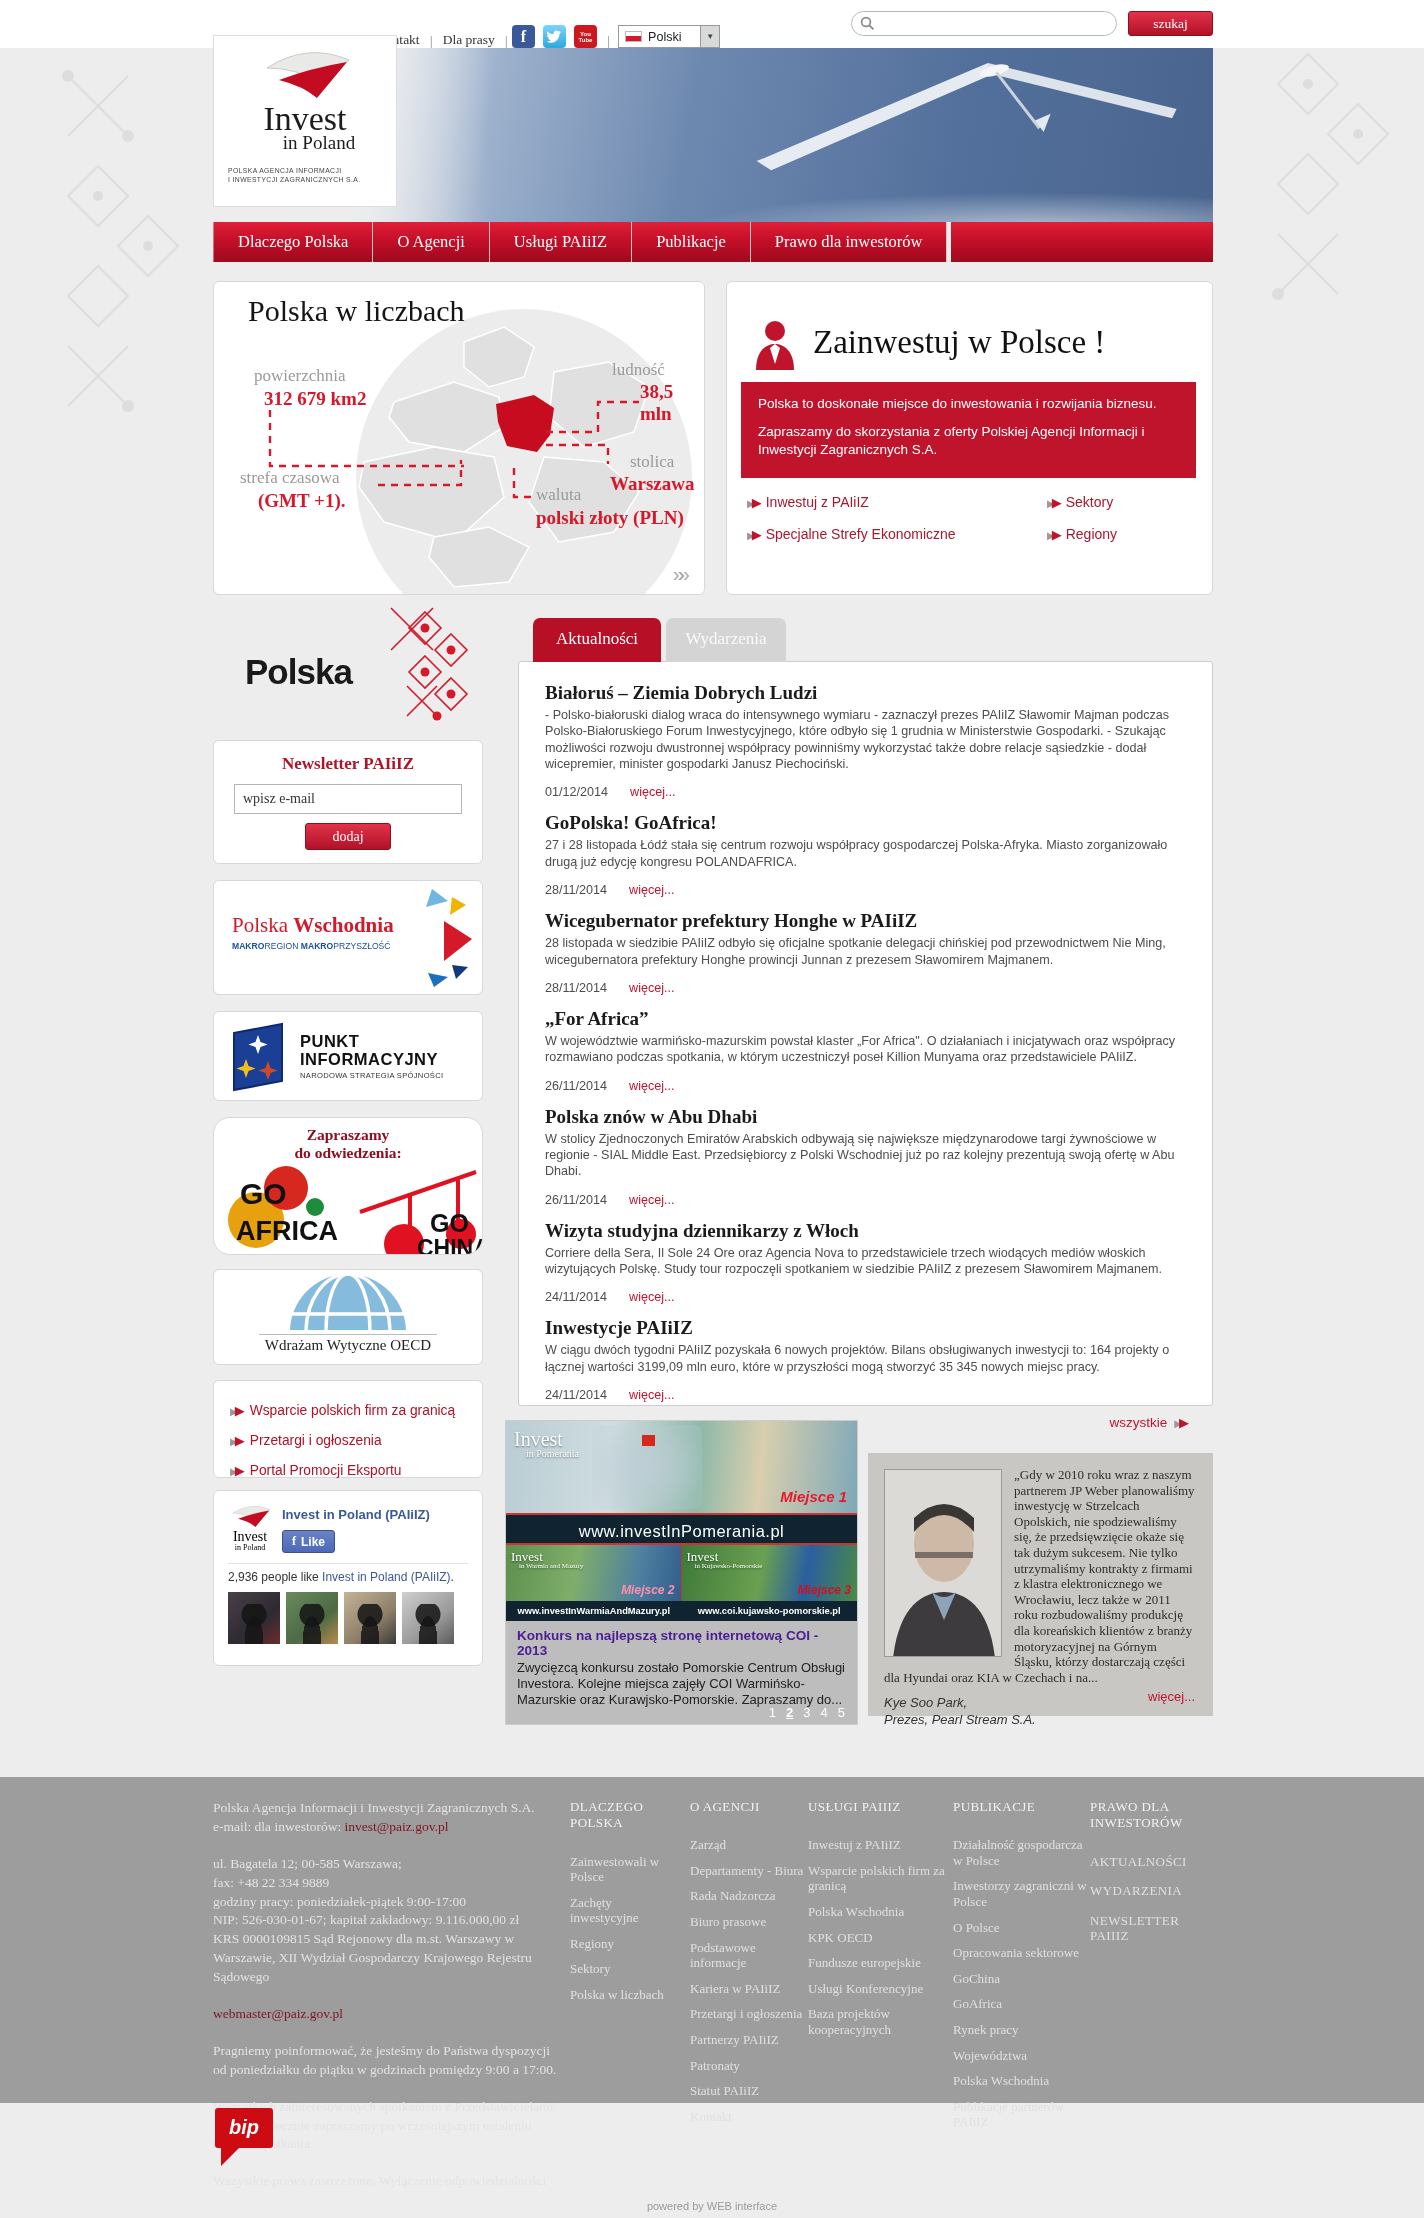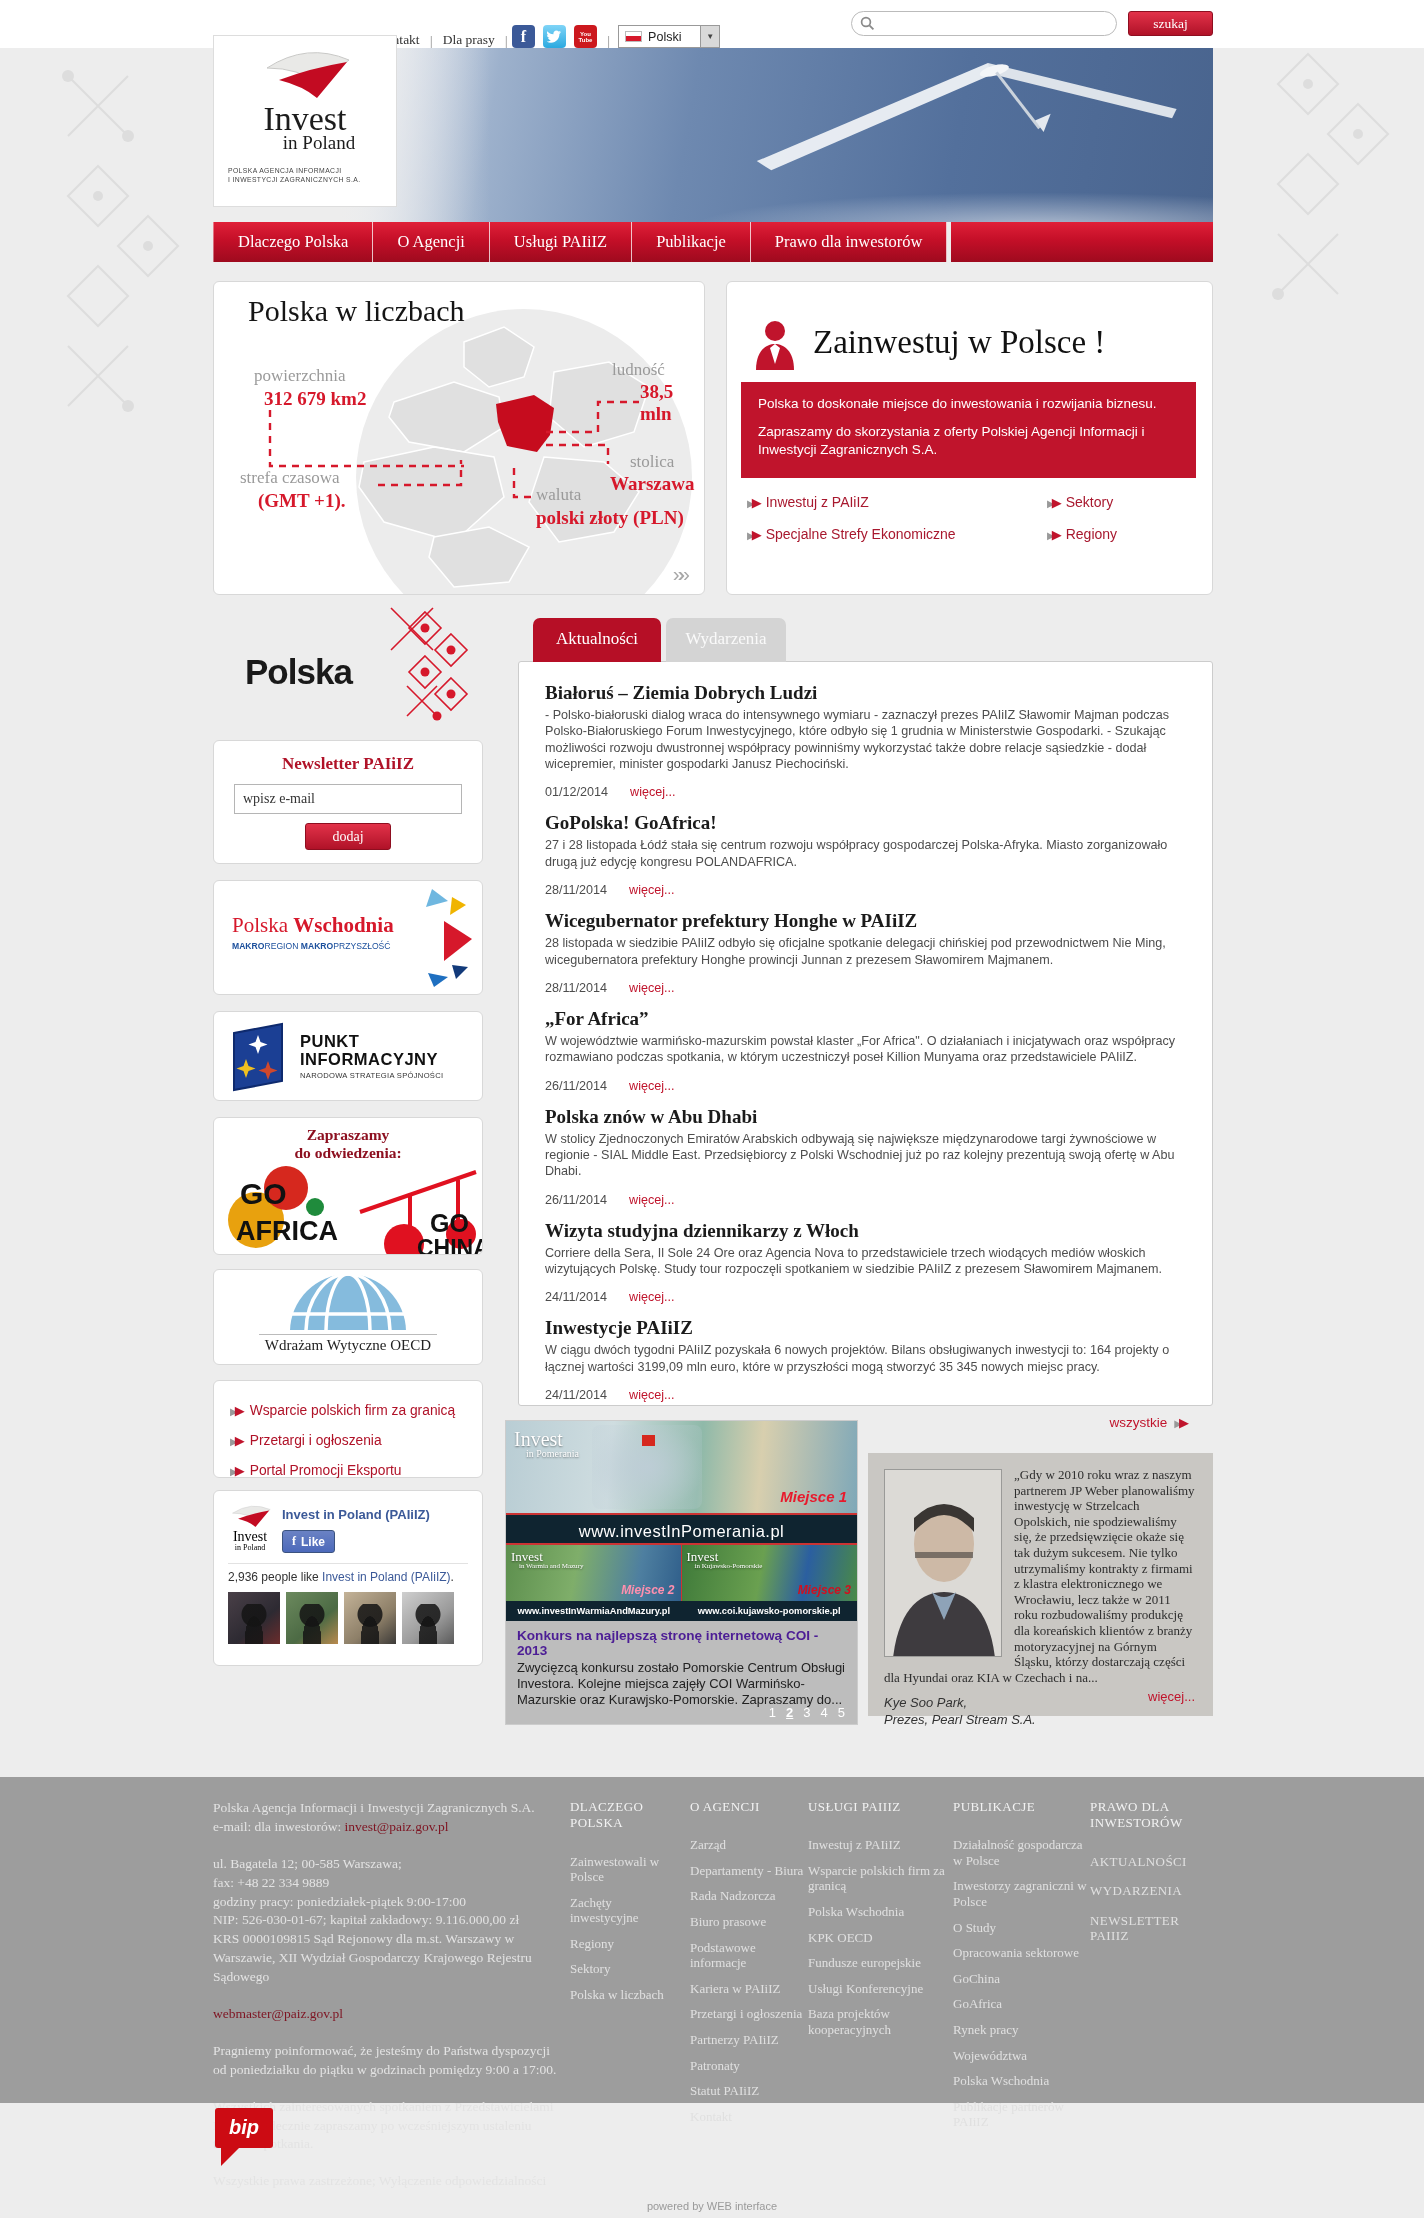--- a/index.html
+++ b/index.html
@@ -94,21 +94,21 @@
   .nl-input { width:228px; height:30px; border:1px solid #b5b5b5; margin-top:10px;
               font-family:"Liberation Serif", serif; font-size:14px; padding:0 8px; }
   .nl-input::placeholder { color:#333; }
   .nl-btn { width:86px; height:27px; background:linear-gradient(#e23249,#b01228);
             border:1px solid #8e0e20; border-radius:3px; color:#fff;
             font-family:"Liberation Serif", serif; font-size:14px; margin-top:9px; }
   .wsch { top:880px; height:115px; }
   .punkt { top:1011px; height:90px; display:flex; align-items:center; padding-left:12px; }
   .punkt-l1 { font-size:16.5px; font-weight:bold; color:#111; line-height:18px; letter-spacing:.5px;}
   .punkt-sub { font-size:7.6px; color:#333; margin-top:3px; letter-spacing:.3px; }
-  .govisit { top:1117px; height:138px; overflow:hidden; }
+  .govisit { top:1117px; height:138px; overflow:hidden;border-radius:17px; }
   .govisit-title { text-align:center; font-family:"Liberation Serif", serif; font-weight:bold;
                    color:#8d1020; font-size:15.5px; line-height:18px; padding-top:8px; }
   .oecd { top:1269px; height:96px; text-align:center; overflow:hidden; }
   .oecd-label { font-family:"Liberation Serif", serif; font-size:15px; color:#222;
                 border-top:1px solid #bbb; display:inline-block; padding:2px 6px 0; margin-top:-4px; }
   .slinks { top:1380px; height:98px; padding:14px 16px; }
   .slink { display:flex; align-items:center; gap:8px; color:#b01228; font-size:13.8px; height:30px; }
   .fb { top:1490px; height:176px; padding:12px 14px; }
   .fb-row { display:flex; gap:10px; }
   .fb-page { color:#3b5998; font-weight:bold; font-size:13px; margin-top:4px; }
@@ -672,21 +672,21 @@
         <li>Usługi Konferencyjne</li>
         <li>Baza projektów kooperacyjnych</li>
       </ul>
     </div>
 
     <div class="f-col f-c5">
       <h4>PUBLIKACJE</h4>
       <ul>
         <li>Działalność gospodarcza w Polsce</li>
         <li>Inwestorzy zagraniczni w Polsce</li>
-        <li>O Study</li>
+        <li>O Polsce</li>
         <li>Opracowania sektorowe</li>
         <li>GoChina</li>
         <li>GoAfrica</li>
         <li>Rynek pracy</li>
         <li>Województwa</li>
         <li>Polska Wschodnia</li>
         <li>Publikacje partnerów PAIiIZ</li>
       </ul>
     </div>
 

